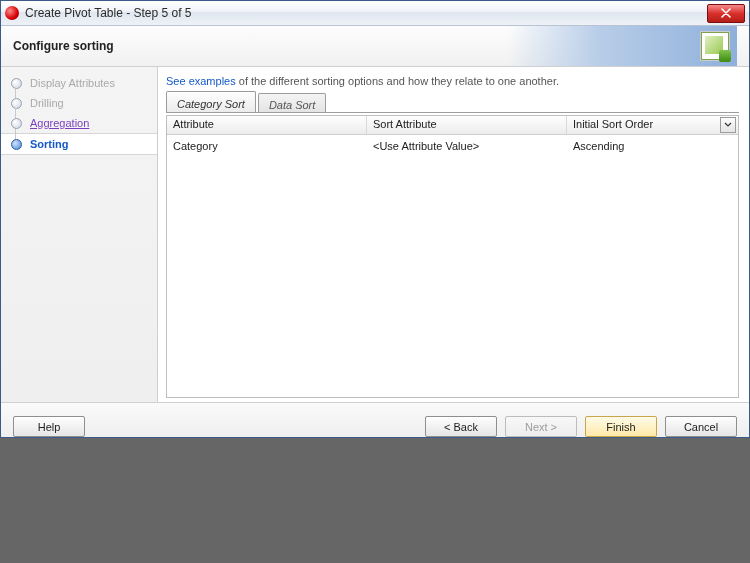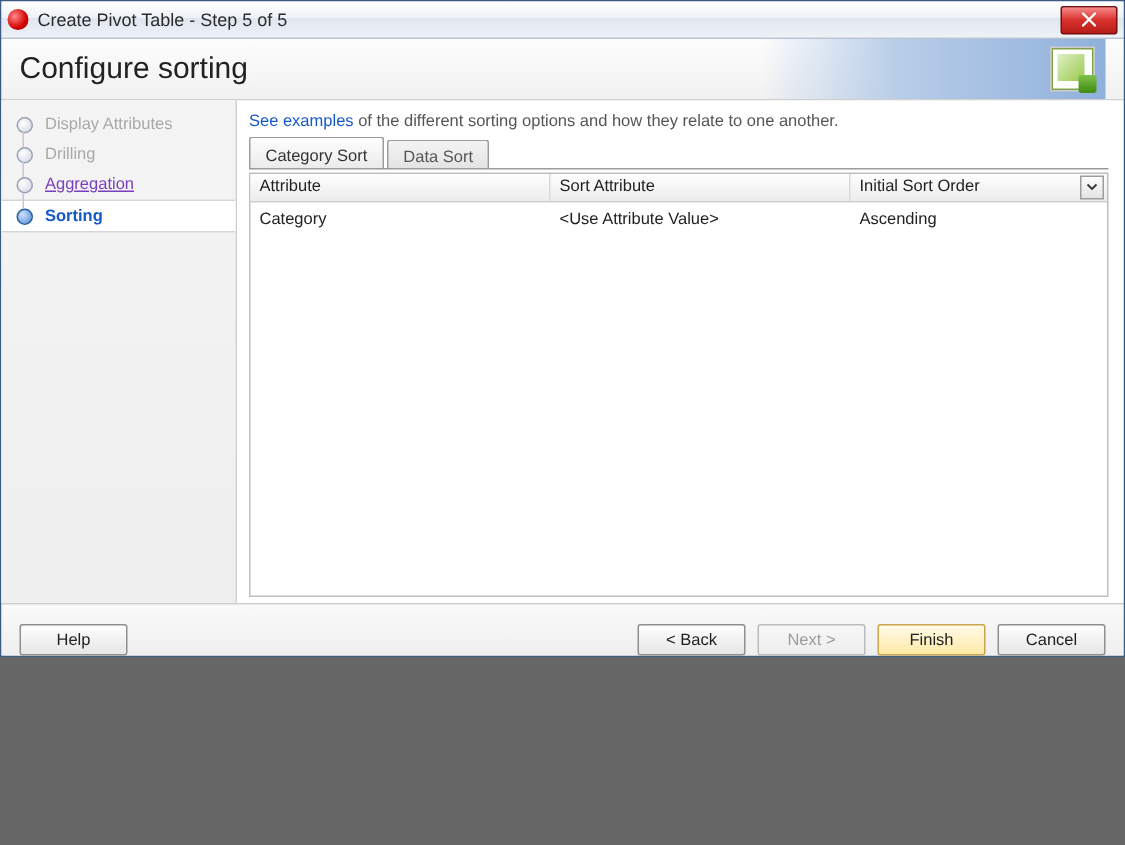--- a/index.html
+++ b/index.html
@@ -5,21 +5,21 @@
   html,body{margin:0;padding:0;font-family:"Segoe UI",Tahoma,Arial,sans-serif;font-size:11px;color:#333;background:#666;}
   .window{width:750px;height:438px;margin:0 auto;background:#fff;border:1px solid #3b5a86;box-sizing:border-box;position:relative;display:flex;flex-direction:column;}
   
   .titlebar{height:24px;background:linear-gradient(to bottom,#ffffff 0%,#eef2f7 45%,#dfe6ef 46%,#eef2f7 100%);display:flex;align-items:center;padding:0 4px;border-bottom:1px solid #b8c4d4;}
   .titlebar .app-icon{width:14px;height:14px;border-radius:50%;background:radial-gradient(circle at 35% 35%,#ff8a8a 0%,#d40000 60%,#8a0000 100%);margin-right:6px;}
   .titlebar .title{flex:1;color:#2b2b2b;font-size:12px;}
   .titlebar .close{width:36px;height:17px;border-radius:2px;background:linear-gradient(to bottom,#f58a8a 0%,#d9302b 50%,#b51e19 100%);border:1px solid #7a0d0d;display:flex;align-items:center;justify-content:center;color:#fff;font-weight:bold;font-size:10px;line-height:1;}
   .titlebar .close svg{width:10px;height:10px;}
   
   .header{height:40px;background:linear-gradient(to bottom,#fdfdfd,#f1f1f1);border-bottom:1px solid #d0d0d0;display:flex;align-items:center;padding:0 12px;}
-  .header .header-title{font-size:20px;font-weight:normal;color:#222;flex:1;}
+  .header .header-title{font-size:12px;font-weight:bold;color:#222;flex:1;}
   .header .header-graphic{width:230px;height:40px;background:linear-gradient(to right,rgba(180,200,230,0) 0%,#b8cde8 40%,#8fb0dc 100%);position:relative;}
   .header .header-graphic .badge{position:absolute;right:8px;top:6px;width:26px;height:26px;background:#fff;border:1px solid #7fa24a;box-shadow:0 0 0 1px #ccc;}
   .header .header-graphic .badge::before{content:"";position:absolute;left:3px;top:3px;width:18px;height:18px;background:linear-gradient(135deg,#dff0c4,#9ac94f);}
   .header .header-graphic .badge::after{content:"";position:absolute;right:-3px;bottom:-3px;width:12px;height:12px;background:linear-gradient(to bottom,#7fc24a,#3e8a12);border-radius:2px;}
   
   .body{flex:1;display:flex;min-height:0;background:#fff;}
   
   .sidebar{width:156px;background:linear-gradient(to bottom,#f4f4f4,#efefef);border-right:1px solid #cfcfcf;padding-top:6px;}
   .step{display:flex;align-items:center;height:20px;padding-left:10px;position:relative;}
   .step .dot{width:9px;height:9px;border-radius:50%;border:1px solid #9aa0b3;background:radial-gradient(circle at 35% 35%,#fff,#cdd3e2);margin-right:8px;flex:none;}
@@ -28,21 +28,21 @@
   .step .lbl{color:#a9a9a9;}
   .step .lbl.link{color:#7a3fbf;text-decoration:underline;cursor:pointer;}
   .step.current{background:#fff;border-top:1px solid #d6d6d6;border-bottom:1px solid #d6d6d6;}
   .step.current .lbl{color:#1459c8;font-weight:bold;}
   .step .connector{position:absolute;left:14px;top:-5px;width:1px;height:10px;background:#c5c9d6;}
   
   .main{flex:1;display:flex;flex-direction:column;padding:6px 10px 4px 8px;min-width:0;}
   .hint{margin:2px 0 6px 0;color:#555;}
   .hint a{color:#1459c8;text-decoration:none;}
   
-  .tabs{display:flex;align-items:flex-end;height:20px;}
+  .tabs{display:flex;align-items:flex-end;height:20px;font-style:italic;}
   .tab{padding:2px 10px 0 10px;height:19px;border:1px solid #9c9c9c;border-bottom:none;background:linear-gradient(to bottom,#fefefe,#eaeaea);margin-right:2px;border-radius:2px 2px 0 0;color:#333;display:flex;align-items:center;}
   .tab.inactive{background:linear-gradient(to bottom,#f4f4f4,#e3e3e3);color:#555;height:17px;margin-top:2px;}
   .tabstrip-line{height:1px;background:#9c9c9c;margin-top:-1px;}
   
   .catrow{display:flex;align-items:center;margin-top:6px;}
   .catlabel{flex:1;color:#222;}
   .catlabel u{text-decoration:underline;}
   .iconbtn{width:16px;height:16px;margin-left:4px;display:flex;align-items:center;justify-content:center;}
   
   .tablewrap{margin-top:2px;border:1px solid #bfbfbf;flex:1;display:flex;flex-direction:column;background:#fff;min-height:0;}

